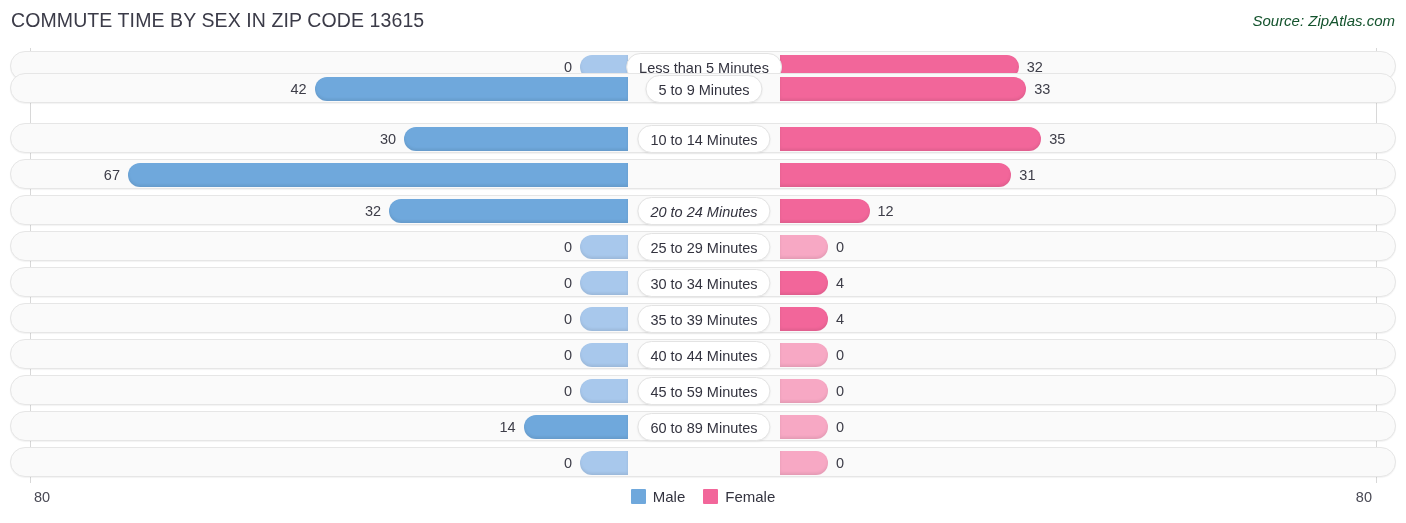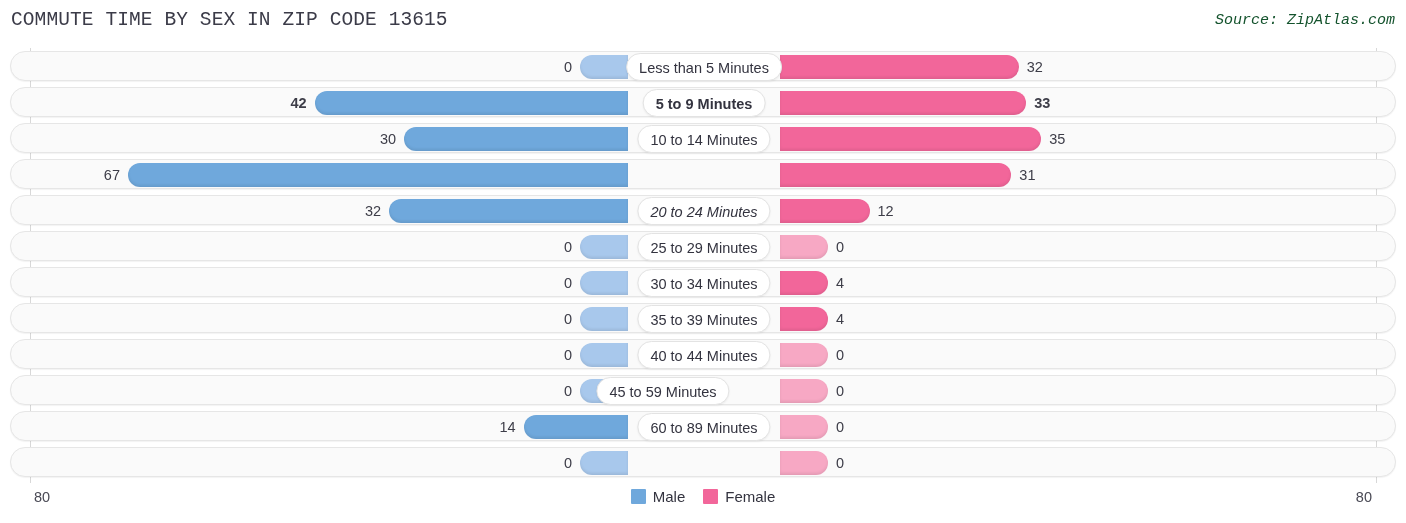--- a/index.html
+++ b/index.html
@@ -15,21 +15,20 @@
     overflow: hidden;
     position: relative;
   }
 
   
   #header {
     position: absolute;
     top: 0; left: 0;
     width: 1406px;
     height: 40px;
-    font-family: Liberation Mono, monospace;
   }
   #chart-title {
     position: absolute;
     left: 11px;
     top: 9px;
     font-size: 19.5px;
     letter-spacing: 0.1px;
     color: #3b3b48;
     white-space: nowrap;
   }
@@ -180,21 +179,21 @@
   <div class="axis-line" id="axis-left"></div>
   <div class="axis-line" id="axis-right"></div>
   <div id="rows">
       <div class="row" style="top: 3px;">
         <div class="bar bar-male light" style="left: 569px; width: 48px;"></div>
         <div class="val val-male" style="left: 503px; width: 58px;">0</div>
         <div class="bar bar-female" style="left: 769px; width: 238.8px;"></div>
         <div class="val val-female" style="left: 1015.8px; width: 58px;">32</div>
         <div class="cat-pill" style="left: 693px;">Less than 5 Minutes</div>
       </div>
-      <div class="row" style="top: 39px; font-weight: bold;">
+      <div class="row" style="top: 25px;">
         <div class="bar bar-male" style="left: 303.575px; width: 313.425px;"></div>
         <div class="val val-male" style="left: 237.575px; width: 58px;">42</div>
         <div class="bar bar-female" style="left: 769px; width: 246.262px;"></div>
         <div class="val val-female" style="left: 1023.26px; width: 58px;">33</div>
         <div class="cat-pill" style="left: 693px;">5 to 9 Minutes</div>
       </div>
       <div class="row" style="top: 75px;">
         <div class="bar bar-male" style="left: 393.125px; width: 223.875px;"></div>
         <div class="val val-male" style="left: 327.125px; width: 58px;">30</div>
         <div class="bar bar-female" style="left: 769px; width: 261.188px;"></div>
@@ -240,21 +239,21 @@
         <div class="val val-male" style="left: 503px; width: 58px;">0</div>
         <div class="bar bar-female light" style="left: 769px; width: 48px;"></div>
         <div class="val val-female" style="left: 825px; width: 58px;">0</div>
         <div class="cat-pill" style="left: 693px;">40 to 44 Minutes</div>
       </div>
       <div class="row" style="top: 327px;">
         <div class="bar bar-male light" style="left: 569px; width: 48px;"></div>
         <div class="val val-male" style="left: 503px; width: 58px;">0</div>
         <div class="bar bar-female light" style="left: 769px; width: 48px;"></div>
         <div class="val val-female" style="left: 825px; width: 58px;">0</div>
-        <div class="cat-pill" style="left: 652px; text-align: right;">45 to 59 Minutes</div>
+        <div class="cat-pill" style="left: 693px; text-align: right;">45 to 59 Minutes</div>
       </div>
       <div class="row" style="top: 363px;">
         <div class="bar bar-male" style="left: 512.525px; width: 104.475px;"></div>
         <div class="val val-male" style="left: 446.525px; width: 58px;">14</div>
         <div class="bar bar-female light" style="left: 769px; width: 48px;"></div>
         <div class="val val-female" style="left: 825px; width: 58px;">0</div>
         <div class="cat-pill" style="left: 693px;">60 to 89 Minutes</div>
       </div>
       <div class="row" style="top: 399px;">
         <div class="bar bar-male light" style="left: 569px; width: 48px;"></div>

